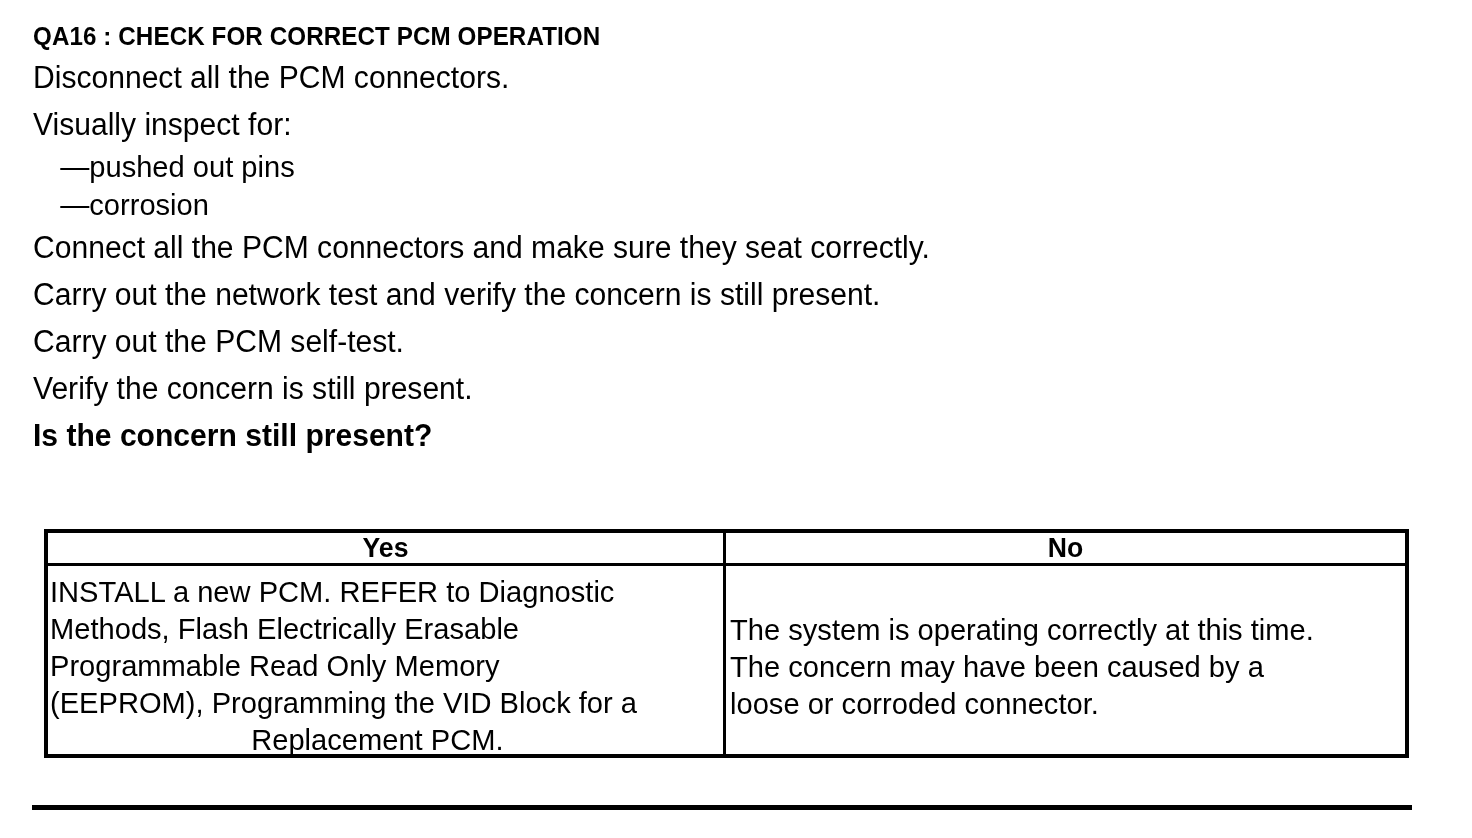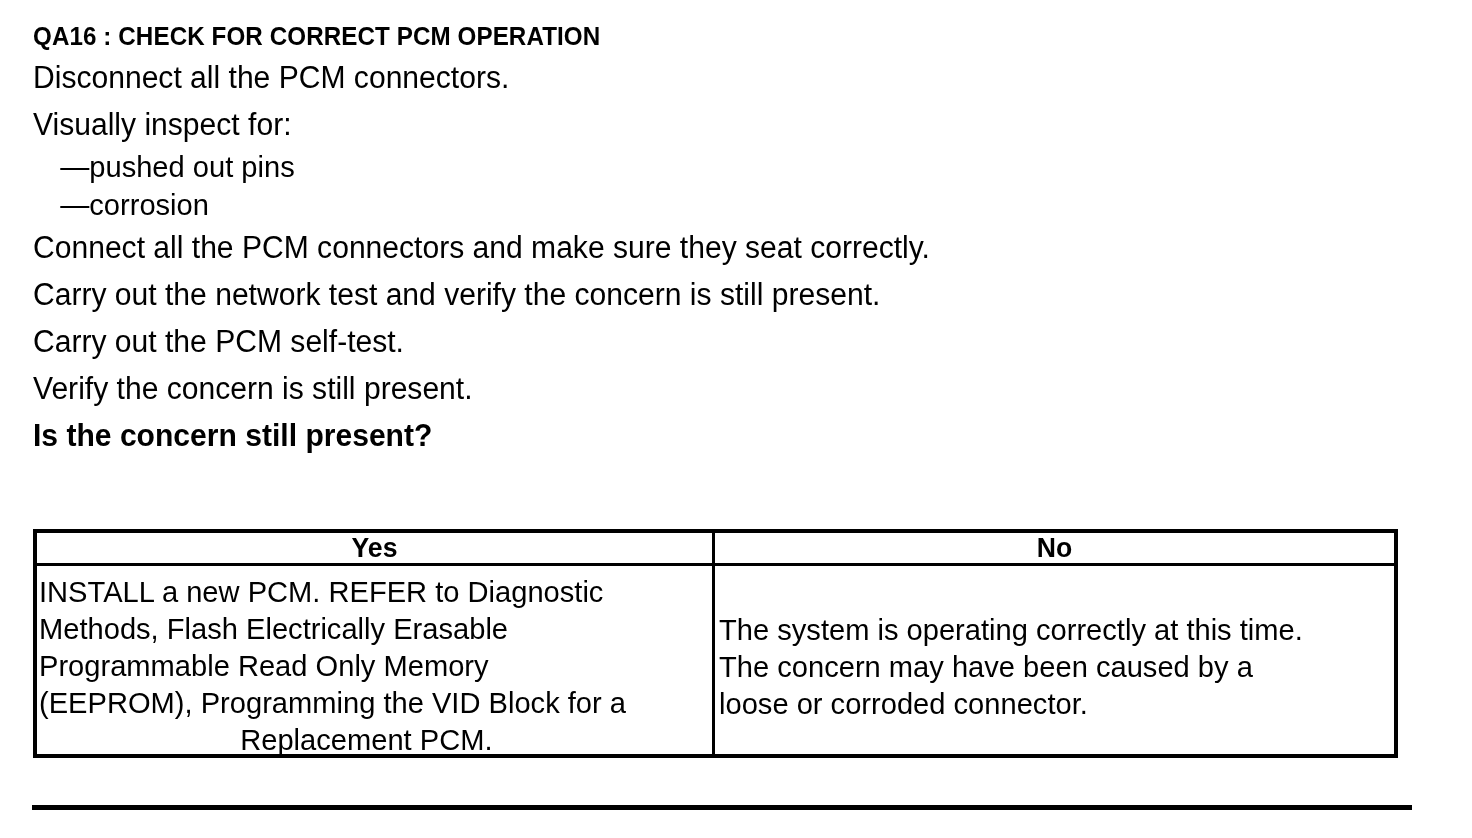--- a/index.html
+++ b/index.html
@@ -58,21 +58,21 @@
     line-height: 38px;
     font-size: 30px;
   }
   .step.bold {
     font-weight: bold;
   }
 
   
   .ans-table {
     position: absolute;
-    left: 33px;
+    left: 44px;
     top: 529px;
     width: 1365px;
     height: 229px;
     box-sizing: border-box;
     border: 4px solid #000;
   }
   .ans-table .header-row {
     position: absolute;
     left: 0; top: 0;
     width: 100%;

